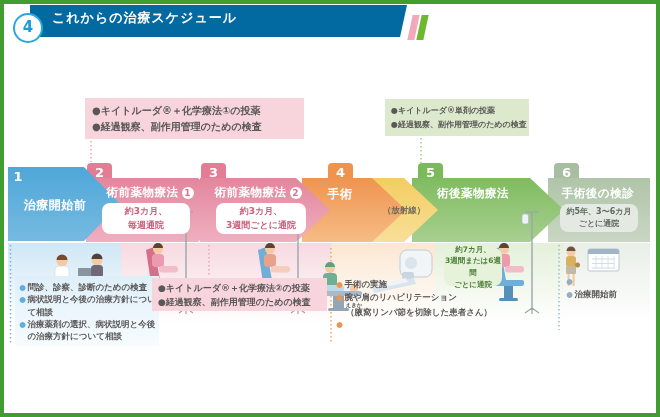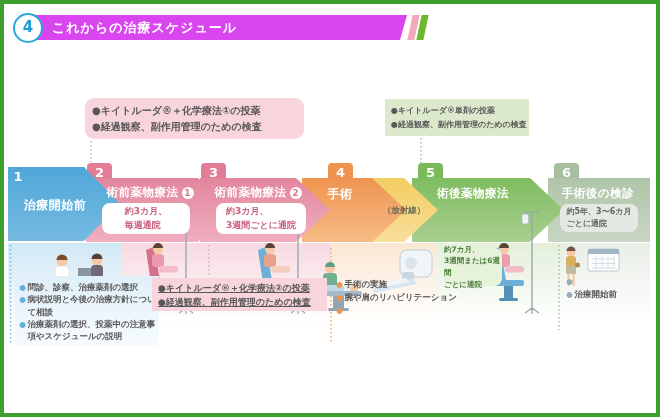--- a/index.html
+++ b/index.html
@@ -9,36 +9,36 @@
   }
   .frame{position:absolute;inset:0;border:4px solid #3F9E2F;z-index:99;pointer-events:none;}
   .abs{position:absolute;}
   
   .hdr-circle{
     left:13px;top:13px;width:26px;height:26px;border:2px solid #29A8DD;border-radius:50%;
     background:#fff;z-index:12;color:#1E9CD7;font-weight:bold;font-size:15px;
     text-align:center;line-height:25px;
   }
   .hdr-bar{
-    left:30px;top:15px;width:377px;height:25px;background:#d946ef;z-index:11;
+    left:30px;top:5px;width:377px;height:32px;background:#0369a1;z-index:11;
     clip-path:polygon(0 0,100% 0,calc(100% - 7px) 100%,0 100%);
     color:#fff;font-weight:bold;font-size:13px;line-height:25px;
     padding-left:22px;box-sizing:border-box;letter-spacing:1px;
   }
   .stripe{top:15px;width:7px;height:25px;transform:skewX(-12deg);z-index:10;}
   
   .num{color:#fff;font-weight:bold;font-size:13px;text-align:center;z-index:5;}
   .title{color:#fff;font-weight:bold;font-size:11.5px;text-align:center;z-index:5;letter-spacing:0.5px;white-space:nowrap;}
   .badge{
     display:inline-block;width:12px;height:12px;border-radius:50%;background:#fff;color:#D87691;
     font-size:9px;line-height:12px;text-align:center;margin-left:3px;vertical-align:0.5px;letter-spacing:0;
   }
   .ibox{
     background:#fff;border-radius:8px;color:#C9607C;font-weight:bold;font-size:9px;
-    white-space:pre-line;line-height:1.55;z-index:5;
+    text-align:center;white-space:pre-line;line-height:1.55;z-index:5;
     display:flex;align-items:center;justify-content:center;
   }
   .rad{color:#6E6A55;font-weight:bold;font-size:8.5px;text-align:center;z-index:5;}
   
   .co{color:#595757;font-weight:bold;z-index:6;box-sizing:border-box;line-height:1.55;}
   .pinkbg{background:#F8D5DD;}
   .greenbg{background:#DDE9CC;}
   .bluebg{background:linear-gradient(180deg,#DFEFF9,#F7FCFE);}
   .li{display:flex;align-items:flex-start;}
   .bu{margin-right:1px;flex:0 0 auto;transform:scale(.9);}
@@ -268,59 +268,63 @@
 毎週通院</div>
   <div class="abs ibox" style="left:216px;top:203px;width:90px;height:31px;">約3カ月、
 3週間ごとに通院</div>
   <div class="abs rad" style="left:374px;top:205px;width:60px;">（放射線）</div>
   <div class="abs ibox" style="left:444px;top:200px;width:58px;height:38px;font-size:7.5px;background:#E7F2DB;color:#4C7F3B;margin-top:48px;">約7カ月、
 3週間または6週間
 ごとに通院</div>
   <div class="abs ibox" style="left:560px;top:204px;width:78px;height:28px;font-size:8px;background:#E5E9E3;color:#5E6B5E;">約5年、3〜6カ月
 ごとに通院</div>
 
-  <div class="abs co pinkbg" style="left:85px;top:98px;width:219px;height:41px;font-size:10px;padding:5px 7px 0 7px;border-radius:9px;">
+  <div class="abs co pinkbg" style="left:85px;top:98px;width:219px;height:41px;font-size:10px;padding:5px 7px 0 7px;">
     <div>●キイトルーダ®＋化学療法①の投薬</div>
     <div>●経過観察、副作用管理のための検査</div>
   </div>
 
   <div class="abs co greenbg" style="left:385px;top:99px;width:144px;height:37px;font-size:8px;padding:5px 0 0 6px;line-height:1.7;">
     <div>●キイトルーダ®単剤の投薬</div>
     <div>●経過観察、副作用管理のための検査</div>
   </div>
 
   <div class="abs co bluebg" style="left:15px;top:276px;width:144px;height:70px;font-size:8.5px;padding:5px 3px 0 4px;line-height:1.45;">
     <div class="li">
         <span class="bu" style="color:#5FAEDB">●</span>
-        <span>問診、診察、治療薬剤の選択</span>
+        <span>問診、診察、診断のための検査</span>
       </div>
     <div class="li">
         <span class="bu" style="color:#5FAEDB">●</span>
         <span>病状説明と今後の治療方針について相談</span>
       </div>
     <div class="li">
         <span class="bu" style="color:#5FAEDB">●</span>
-        <span>治療薬剤の選択、投薬中の注意事項やスケジュールの説明</span>
-      </div>
-  </div>
-
-  <div class="abs co pinkbg" style="left:152px;top:278px;width:175px;height:33px;font-size:9px;padding:4px 0 0 6px;text-decoration:underline;">
+        <span>治療薬剤の選択、病状説明と今後の治療方針について相談</span>
+      </div>
+  </div>
+
+  <div class="abs co pinkbg" style="left:152px;top:278px;width:175px;height:33px;font-size:9px;padding:4px 0 0 6px;">
     <div>●キイトルーダ®＋化学療法②の投薬</div>
     <div>●経過観察、副作用管理のための検査</div>
   </div>
 
   <div class="abs co" style="left:336px;top:278px;width:190px;font-size:8.5px;line-height:1.5;">
     <div class="li">
         <span class="bu" style="color:#F0954F">●</span>
         <span>手術の実施</span>
       </div>
     <div class="li">
         <span class="bu" style="color:#F0954F">●</span>
         <span>腕や肩のリハビリテーション</span>
       </div>
+    <div style="position:relative;padding-left:10px;margin-top:2px;">
+      <span class="furi">えきか</span>
+      <span>（腋窩リンパ節を切除した患者さん）</span>
+    </div>
     <div class="li">
         <span class="bu" style="color:#F0954F">●</span>
       </div>
   </div>
 
   <div class="abs co" style="left:566px;top:275px;width:82px;font-size:8.5px;line-height:1.5;">
     <div class="li">
         <span class="bu" style="color:#93AFBE">●</span>
       </div>
     <div class="li">

